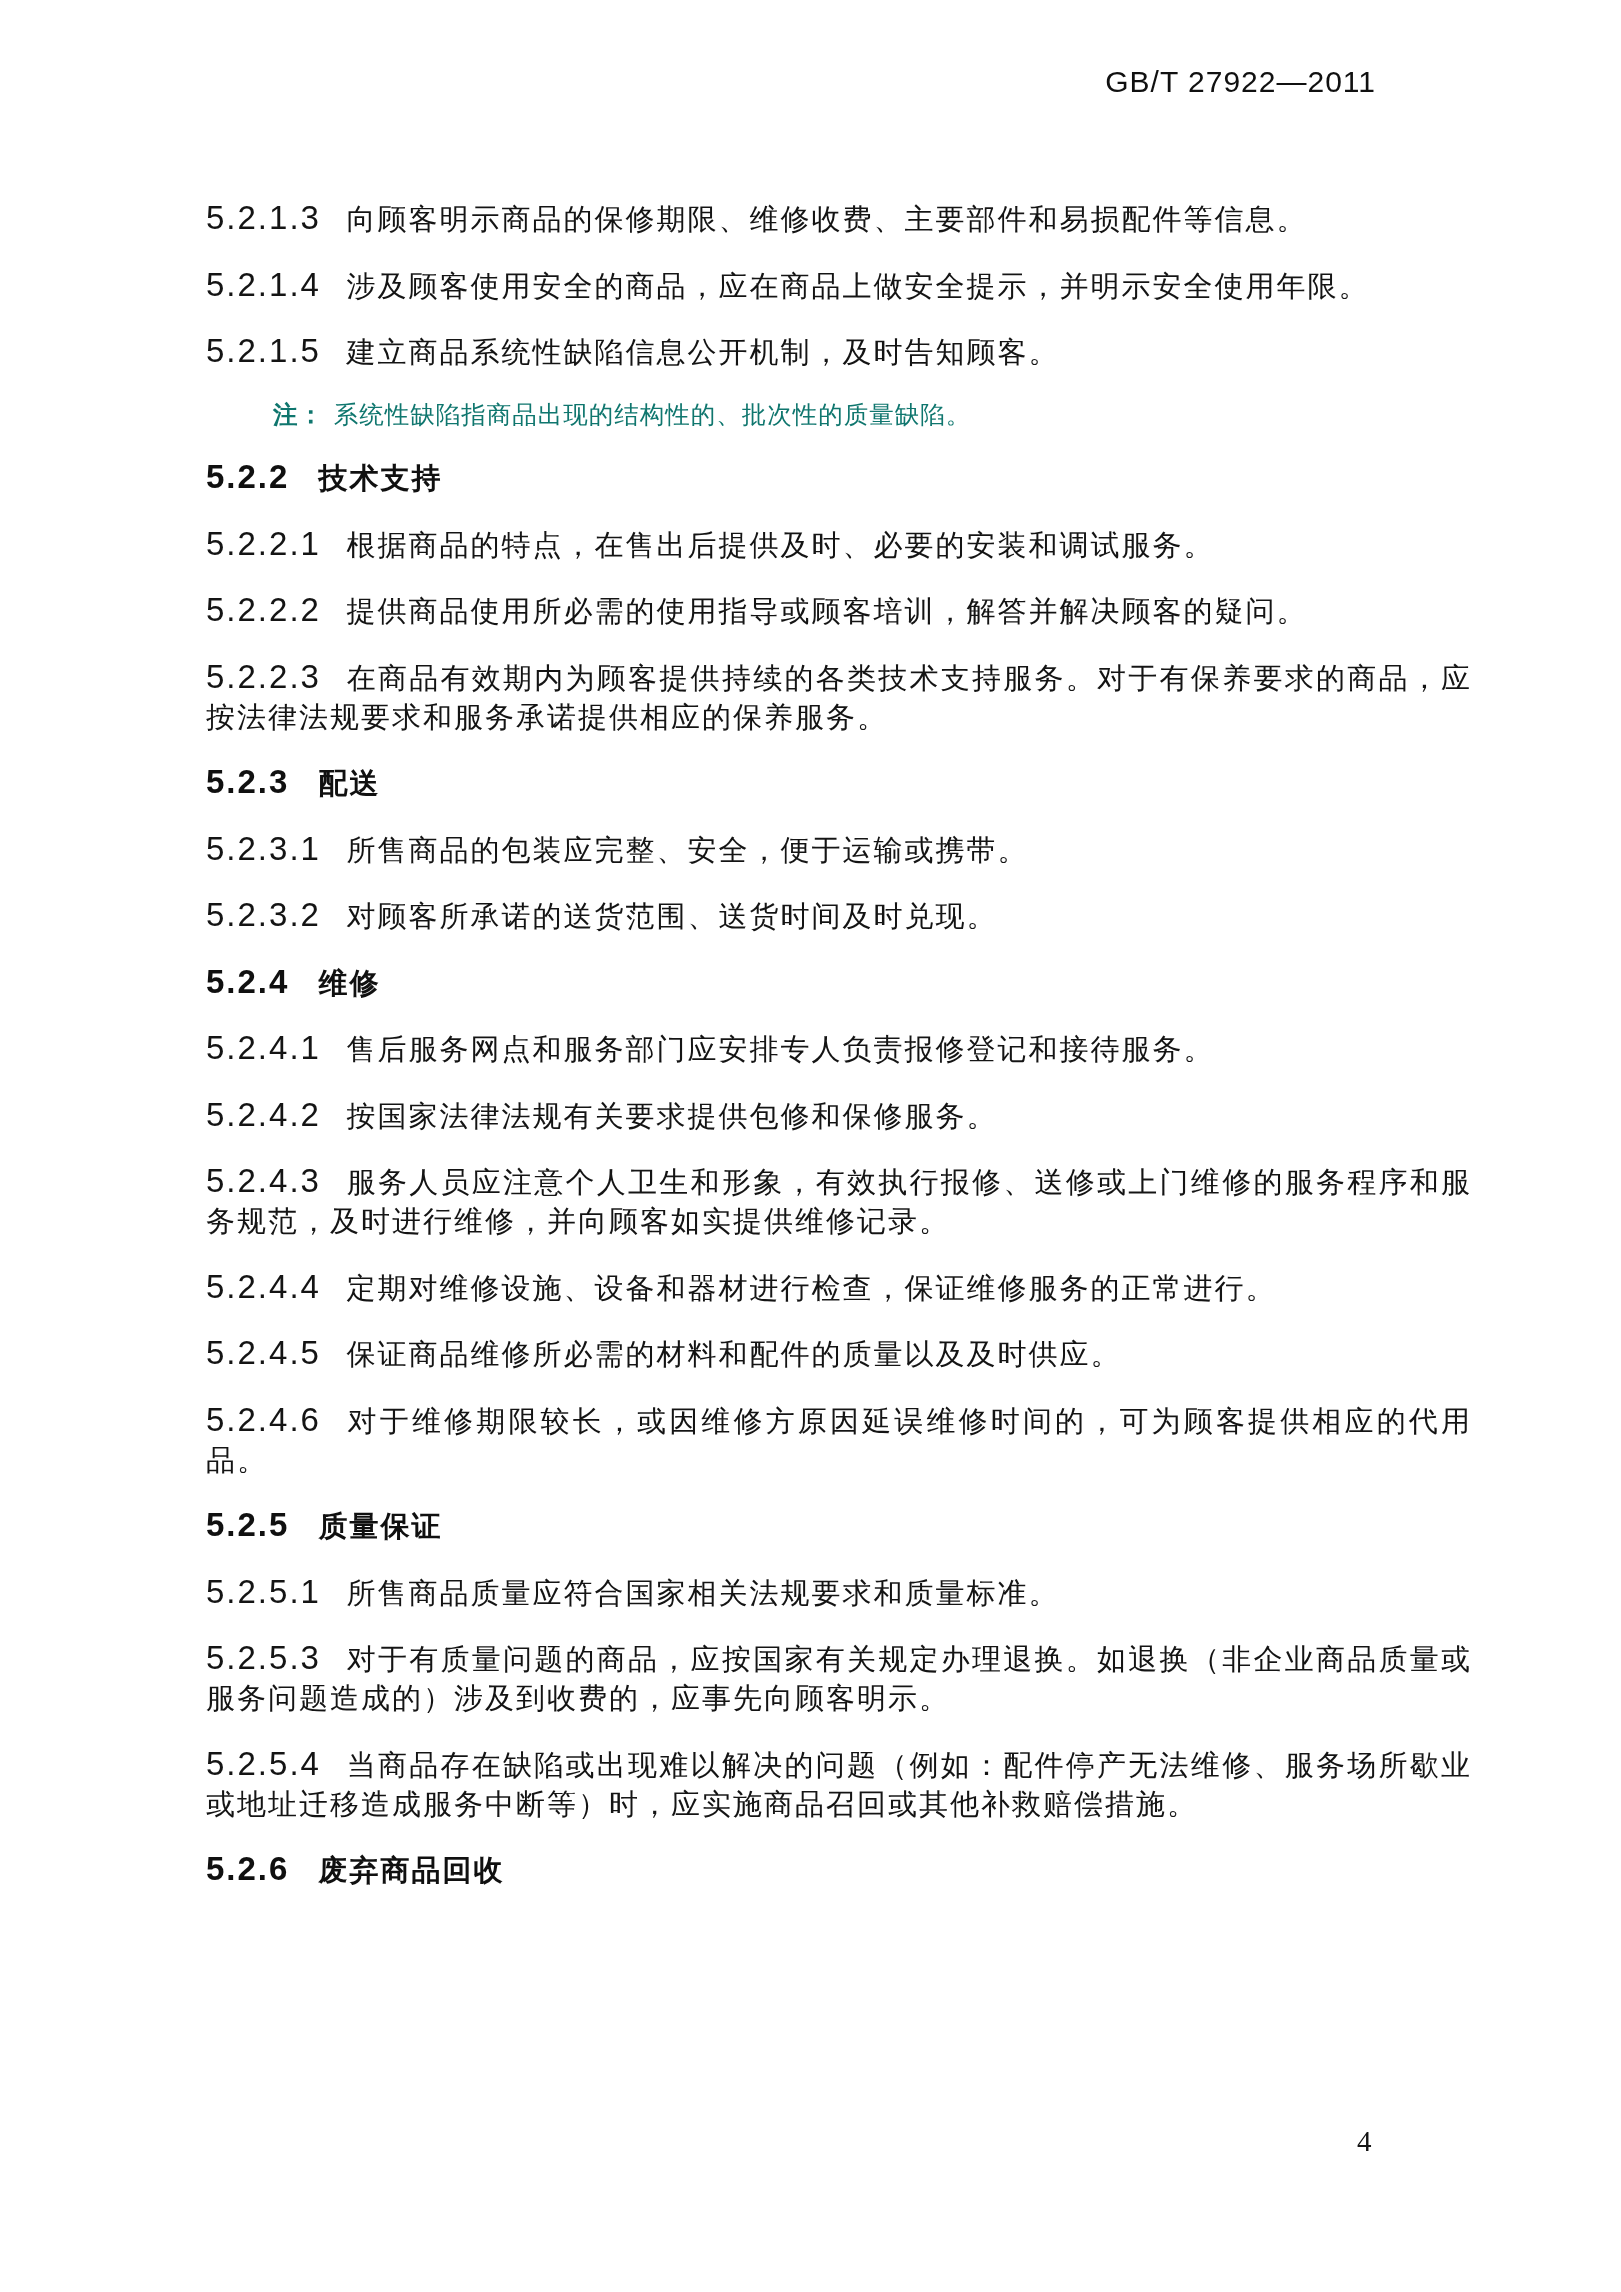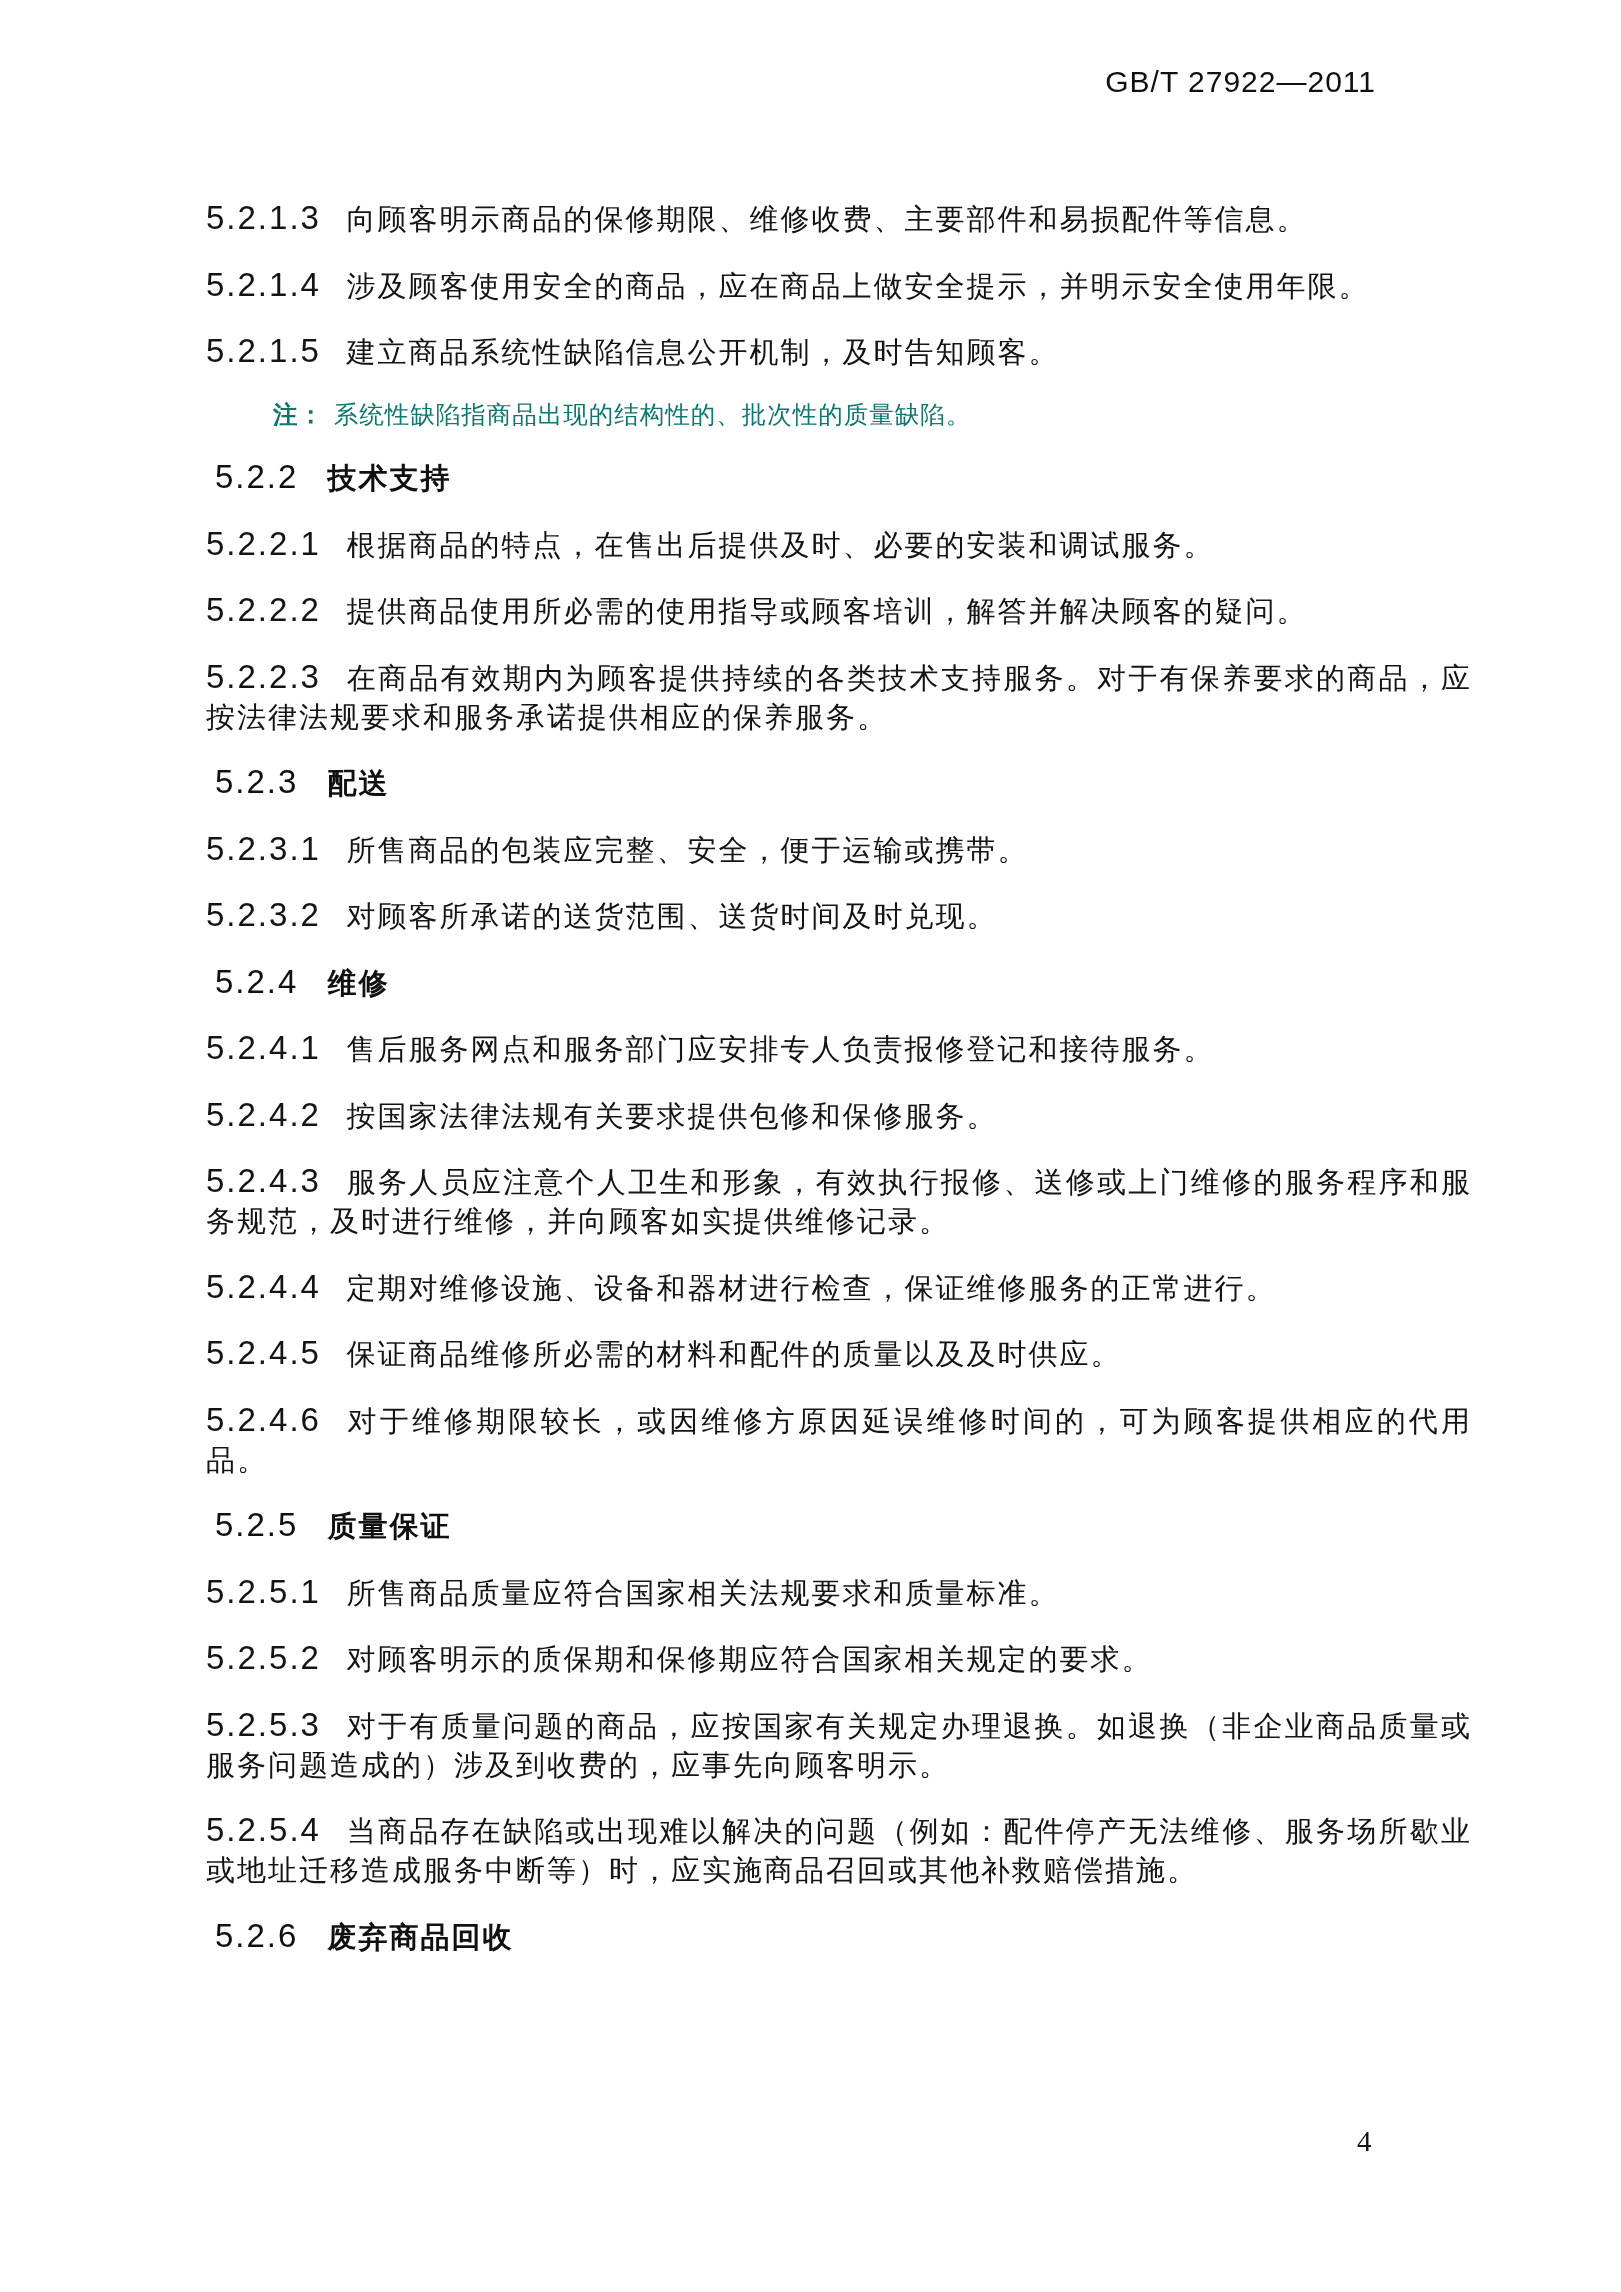--- a/index.html
+++ b/index.html
@@ -46,23 +46,22 @@
   p.heading {
     margin: 0 0 25.5px 0;
     font-size: 29px;
     line-height: 39px;
     font-family: "Liberation Sans", "DejaVu Sans", sans-serif;
     font-weight: bold;
     letter-spacing: 2px;
     color: #101010;
   }
   p.heading .num {
-    font-weight: normal;
+    font-weight: bold;
     margin-right: 29px;
-    margin-left: 9px;
   }
   p.note {
     margin: 0 0 25.5px 0;
     font-size: 24.5px;
     line-height: 34px;
     letter-spacing: 1px;
     padding-left: 67px;
     color: #0f766e;
   }
   .note-label {
@@ -98,20 +97,19 @@
     <p class="para"><span class="num">5.2.3.2</span><span>对顾客所承诺的送货范围、送货时间及时兑现。</span></p>
     <p class="heading"><span class="num">5.2.4</span><span>维修</span></p>
     <p class="para"><span class="num">5.2.4.1</span><span>售后服务网点和服务部门应安排专人负责报修登记和接待服务。</span></p>
     <p class="para"><span class="num">5.2.4.2</span><span>按国家法律法规有关要求提供包修和保修服务。</span></p>
     <p class="para"><span class="num">5.2.4.3</span><span>服务人员应注意个人卫生和形象，有效执行报修、送修或上门维修的服务程序和服务规范，及时进行维修，并向顾客如实提供维修记录。</span></p>
     <p class="para"><span class="num">5.2.4.4</span><span>定期对维修设施、设备和器材进行检查，保证维修服务的正常进行。</span></p>
     <p class="para"><span class="num">5.2.4.5</span><span>保证商品维修所必需的材料和配件的质量以及及时供应。</span></p>
     <p class="para"><span class="num">5.2.4.6</span><span>对于维修期限较长，或因维修方原因延误维修时间的，可为顾客提供相应的代用品。</span></p>
     <p class="heading"><span class="num">5.2.5</span><span>质量保证</span></p>
     <p class="para"><span class="num">5.2.5.1</span><span>所售商品质量应符合国家相关法规要求和质量标准。</span></p>
-    <p class="para"><span class="num">5.2.5.2</span><span>对顾客明示的质保期和保修期应符合国家相关规定的要求。</span></p>
     <p class="para"><span class="num">5.2.5.3</span><span>对于有质量问题的商品，应按国家有关规定办理退换。如退换（非企业商品质量或服务问题造成的）涉及到收费的，应事先向顾客明示。</span></p>
     <p class="para"><span class="num">5.2.5.4</span><span>当商品存在缺陷或出现难以解决的问题（例如：配件停产无法维修、服务场所歇业或地址迁移造成服务中断等）时，应实施商品召回或其他补救赔偿措施。</span></p>
     <p class="heading"><span class="num">5.2.6</span><span>废弃商品回收</span></p>
   </div>
 
 <div class="page-num">4</div>
 
 
 </body></html>

